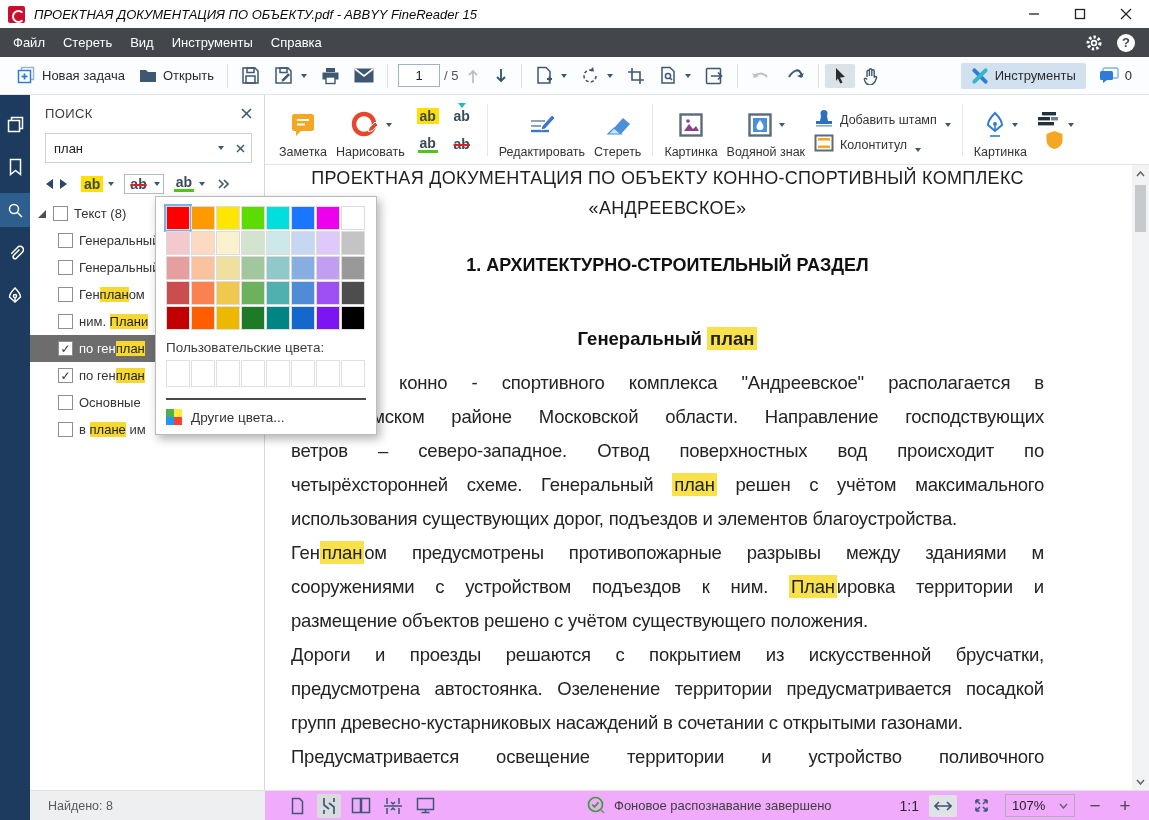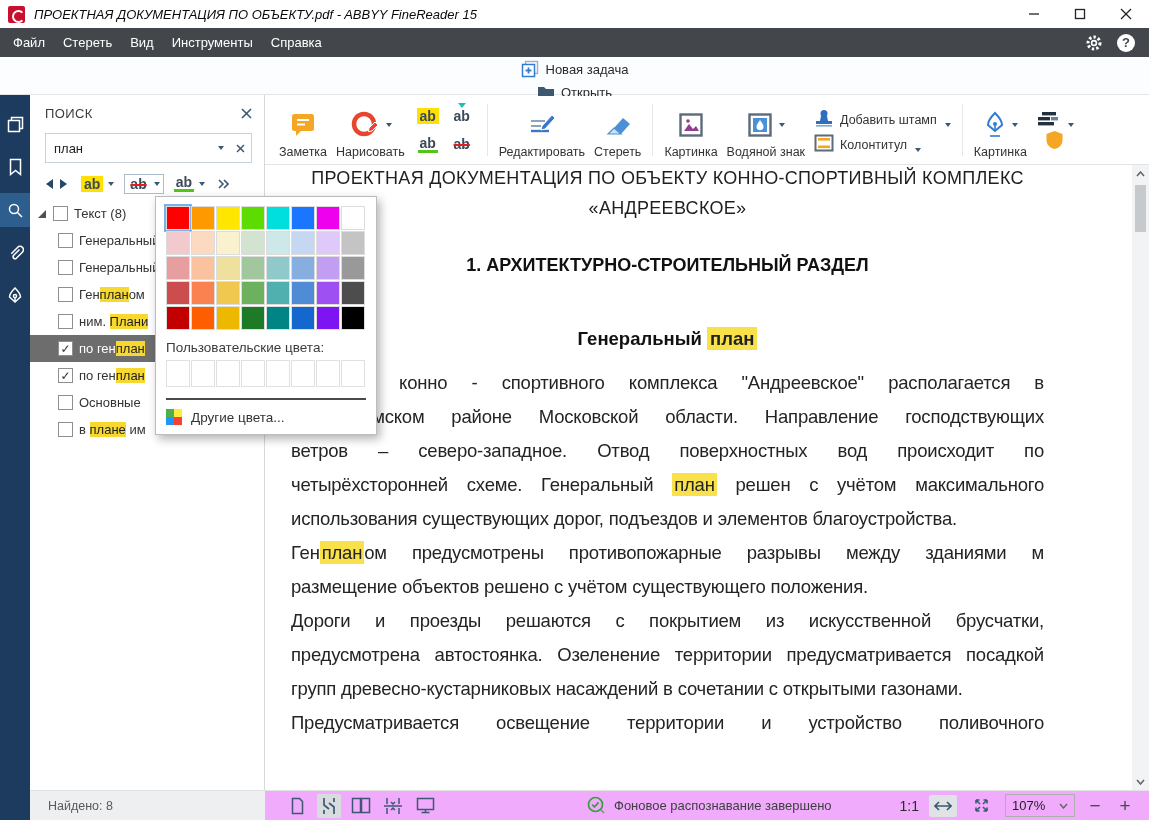--- a/index.html
+++ b/index.html
@@ -15,21 +15,21 @@
   .win-btn{width:46px;height:100%;display:flex;align-items:center;justify-content:center;}
   .win-btn svg{stroke:#222;stroke-width:1.3;fill:none;}
   
   .menubar{position:absolute;top:28px;left:0;right:0;height:29px;background:#43474c;display:flex;align-items:center;padding-left:4px;}
   .menu-item{color:#fff;font-size:13px;padding:0 9px;cursor:default;}
   .menu-right{margin-left:auto;display:flex;align-items:center;gap:14px;padding-right:14px;}
   .gear svg{display:block;}
   .help-circle{width:18px;height:18px;border-radius:50%;background:#fff;color:#43474c;font-size:13px;font-weight:bold;display:flex;align-items:center;justify-content:center;}
   .help-circle::after{content:"?";}
   
-  .toolbar1{position:absolute;top:57px;left:0;right:0;height:38px;background:#fcfdfe;border-bottom:1px solid #e2e5e8;display:flex;align-items:center;padding:0 10px;flex-direction:column;}
+  .toolbar1{position:absolute;top:57px;left:0;right:0;height:38px;background:#fcfdfe;border-bottom:1px solid #e2e5e8;display:flex;align-items:center;padding:0 10px;}
   .tb{display:flex;align-items:center;gap:6px;padding:3px 7px;font-size:13px;color:#2b2b2b;white-space:nowrap;}
   .sep{width:1px;height:24px;background:#dde0e3;margin:0 6px;}
   .ic{display:inline-flex;align-items:center;justify-content:center;}
   .ic svg{display:block;}
   .crt{width:0;height:0;border-left:3.5px solid transparent;border-right:3.5px solid transparent;border-top:4px solid #3e5871;margin-left:2px;}
   .page-box{width:42px;height:23px;border:1px solid #9db3c6;font-size:13px;display:flex;align-items:center;justify-content:center;margin:0 4px;background:#fff;}
   .sel-bg{background:#dbe3ea;border-radius:2px;}
   .tools-btn{margin-left:auto;background:#d2e1f0;padding:4px 10px;border-radius:2px;}
   .comment-count{font-size:13px;color:#2b2b2b;}
   
@@ -609,20 +609,21 @@
       <div class="doc-title doc-title2">«АНДРЕЕВСКОЕ»</div>
       <div class="doc-h1">1. АРХИТЕКТУРНО-СТРОИТЕЛЬНЫЙ РАЗДЕЛ</div>
       <div class="doc-h2"><span>Генеральный  </span><span class="hl">план</span></div>
       <div class="doc-body">
           <div class="doc-line ind"><span>Здание конно - спортивного комплекса  "Андреевское" располагается в</span></div>
           <div class="doc-line"><span>Волоколамском районе Московской области.  Направление господствующих</span></div>
           <div class="doc-line"><span>ветров – северо-западное.  Отвод поверхностных вод происходит по</span></div>
           <div class="doc-line"><span>четырёхсторонней схеме. Генеральный </span><span class="hl">план</span><span> решен с учётом максимального</span></div>
           <div class="doc-line end"><span>использования существующих дорог, подъездов и элементов благоустройства.</span></div>
           <div class="doc-line"><span>Ген</span><span class="hl">план</span><span>ом предусмотрены противопожарные разрывы между зданиями м</span></div>
+          <div class="doc-line"><span>сооружениями с устройством подъездов к ним. </span><span class="hl">План</span><span>ировка территории и</span></div>
           <div class="doc-line end"><span>размещение объектов решено с учётом существующего положения.</span></div>
           <div class="doc-line"><span>Дороги и проезды решаются с покрытием из искусственной брусчатки,</span></div>
           <div class="doc-line"><span>предусмотрена автостоянка. Озеленение территории предусматривается посадкой</span></div>
           <div class="doc-line end"><span>групп древесно-кустарниковых насаждений в сочетании с открытыми газонами.</span></div>
           <div class="doc-line"><span>Предусматривается освещение территории и устройство поливочного</span></div>
         </div>
     </div>
     <div class="vscroll">
       <span class="vs-arrow">
           <svg width="9" height="6" viewBox="0 0 9 6" fill="none" stroke="#5f6368" stroke-width="1.5">

